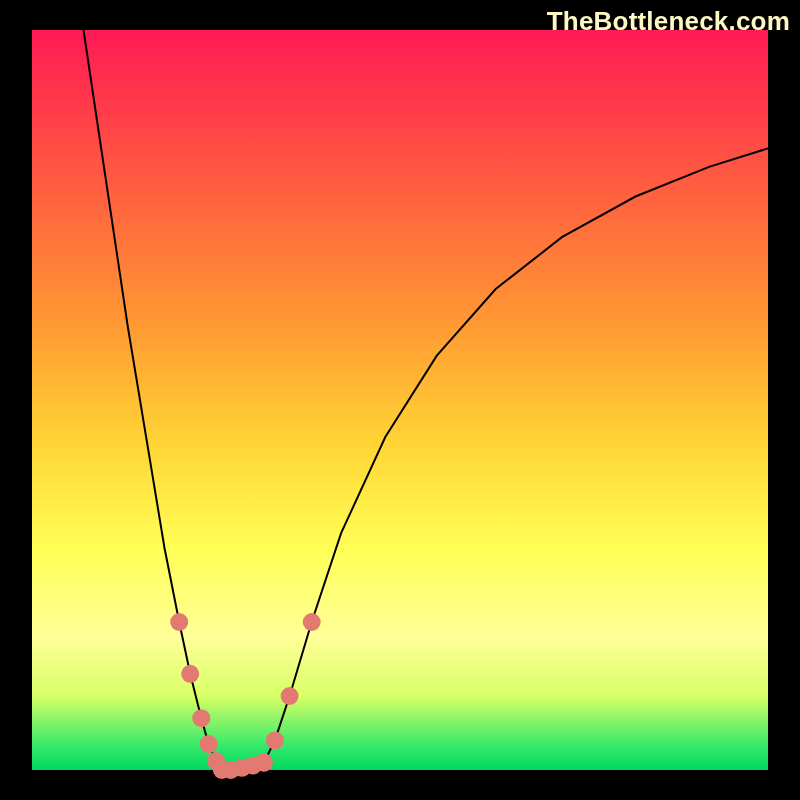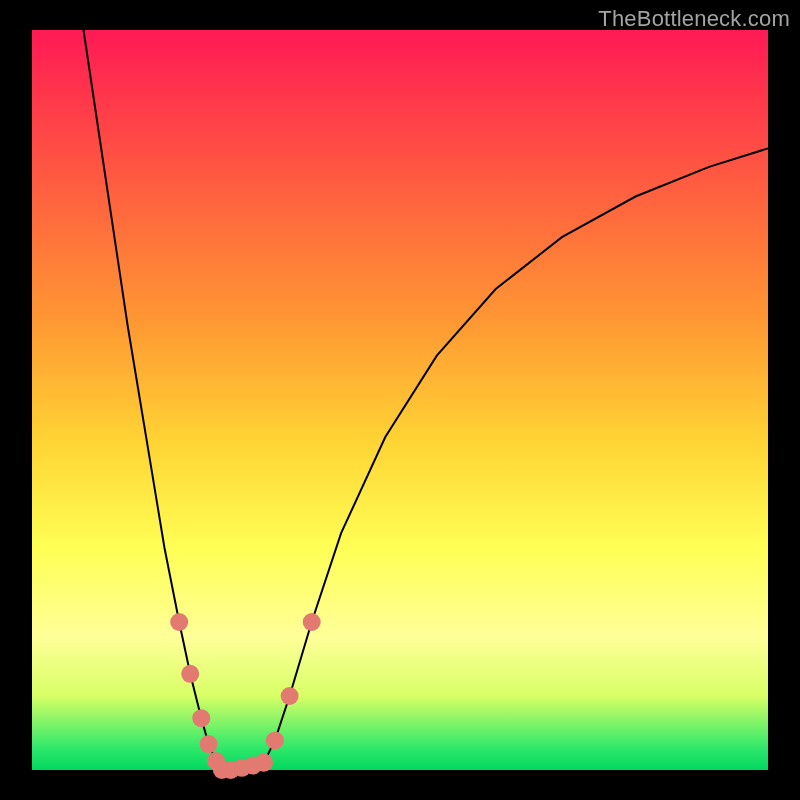--- a/index.html
+++ b/index.html
@@ -33,23 +33,23 @@
       #ffff55 70%,
       #ffff99 82%,
       #d8ff66 90%,
       #30e86a 97%,
       #00d860 100%);
   }
   .watermark {
     position: absolute;
     top: 6px;
     right: 10px;
-    color: #a3a3a3;
-    font-size: 22px;
-    font-weight: 400;
+    color: #fef9c3;
+    font-size: 26px;
+    font-weight: 700;
     letter-spacing: 0.2px;
   }
   svg.curves {
     position: absolute;
     left: 0; top: 0;
     width: 736px;
     height: 740px;
     overflow: visible;
   }
   .curve {

